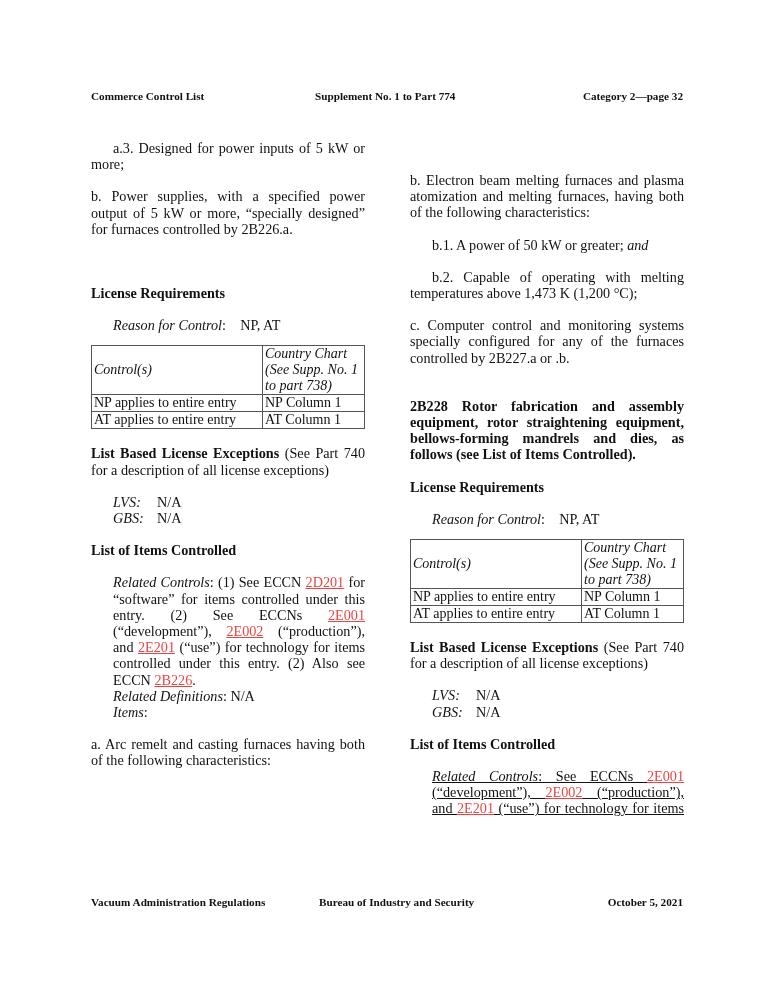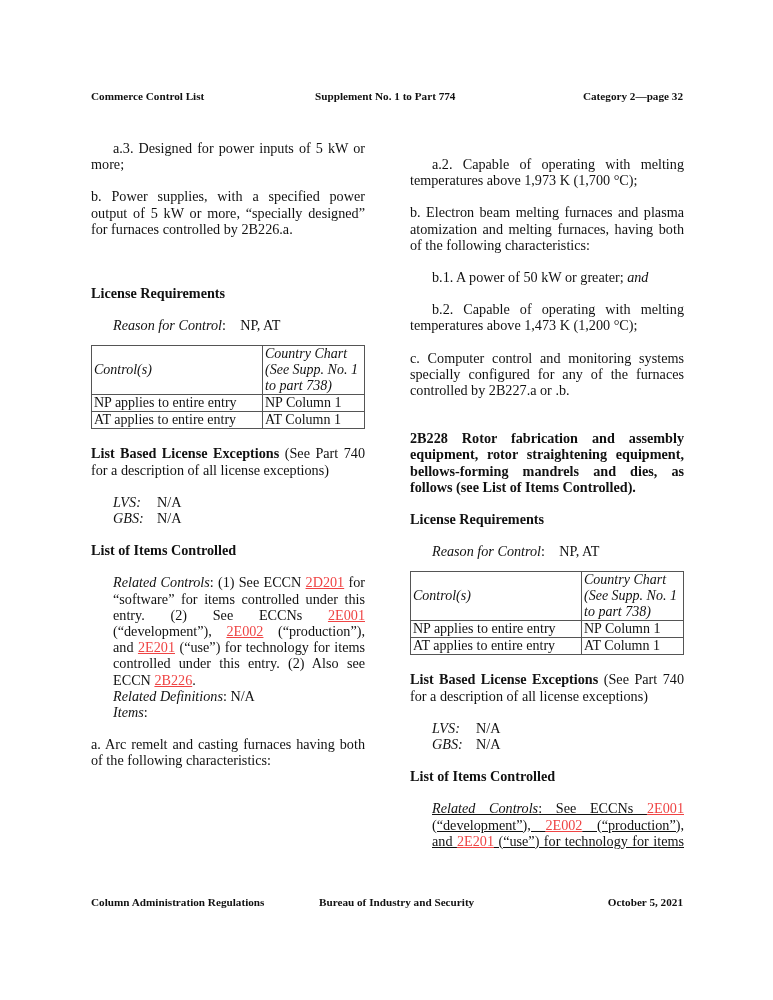--- a/index.html
+++ b/index.html
@@ -80,21 +80,20 @@
   <p class="blk-ind"><span class="i">Related Controls</span><span>:   (1) See ECCN </span><a class="lnk">2D201</a><span> for “software” for items controlled under this entry.   (2) See ECCNs </span><a class="lnk">2E001</a><span> (“development”), </span><a class="lnk">2E002</a><span> (“production”), and </span><a class="lnk">2E201</a><span> (“use”) for technology for items controlled under this entry.   (2) Also see ECCN </span><a class="lnk">2B226</a><span>.</span></p>
   <p class="blk-ind"><span class="i">Related Definitions</span><span>:   N/A</span></p>
   <p class="blk-ind"><span class="i">Items</span><span>:</span></p>
   <div class="gap16"></div>
   <p>a. Arc remelt and casting furnaces having both of the following characteristics:</p>
   <div class="gap16"></div>
 </div>
 
 <div class="col right">
   <div class="gap16"></div>
-  <p class="ind">a.2. Capable of operating with melting temperatures above 1,973 K (1,700 °C);</p>
   <div class="gap16"></div>
   <p>b. Electron beam melting furnaces and plasma atomization and melting furnaces, having both of the following characteristics:</p>
   <div class="gap16"></div>
   <p class="ind"><span>b.1. A power of 50 kW or greater; </span><span class="i">and</span></p>
   <div class="gap16"></div>
   <p class="ind">b.2. Capable of operating with melting temperatures above 1,473 K (1,200 °C);</p>
   <div class="gap16"></div>
   <p>c. Computer control and monitoring systems specially configured for any of the furnaces controlled by 2B227.a or .b.</p>
   <div class="gap32"></div>
   <p class="b">2B228 Rotor fabrication and assembly equipment, rotor straightening equipment, bellows-forming mandrels and dies, as follows (see List of Items Controlled).</p>
@@ -132,16 +131,16 @@
       <span class="k"><span>GBS</span>:</span>
       <span>N/A</span>
     </div>
   <div class="gap16"></div>
   <p class="b">List of Items Controlled</p>
   <div class="gap16"></div>
   <p class="blk-ind" style="text-align-last: justify; text-decoration: underline;"><span class="i">Related Controls</span><span>:   See ECCNs </span><a class="lnk">2E001</a><span> (“development”), </span><a class="lnk">2E002</a><span> (“production”), and </span><a class="lnk">2E201</a><span> (“use”) for technology for items</span></p>
 </div>
 
 <div class="ftr">
-  <span style="left:0">Column Administration Regulations</span>
+  <span style="left:0">Vacuum Administration Regulations</span>
   <span style="left:228px">Bureau of Industry and Security</span>
   <span style="right:0">October 5, 2021</span>
 </div>
 
 </body></html>

